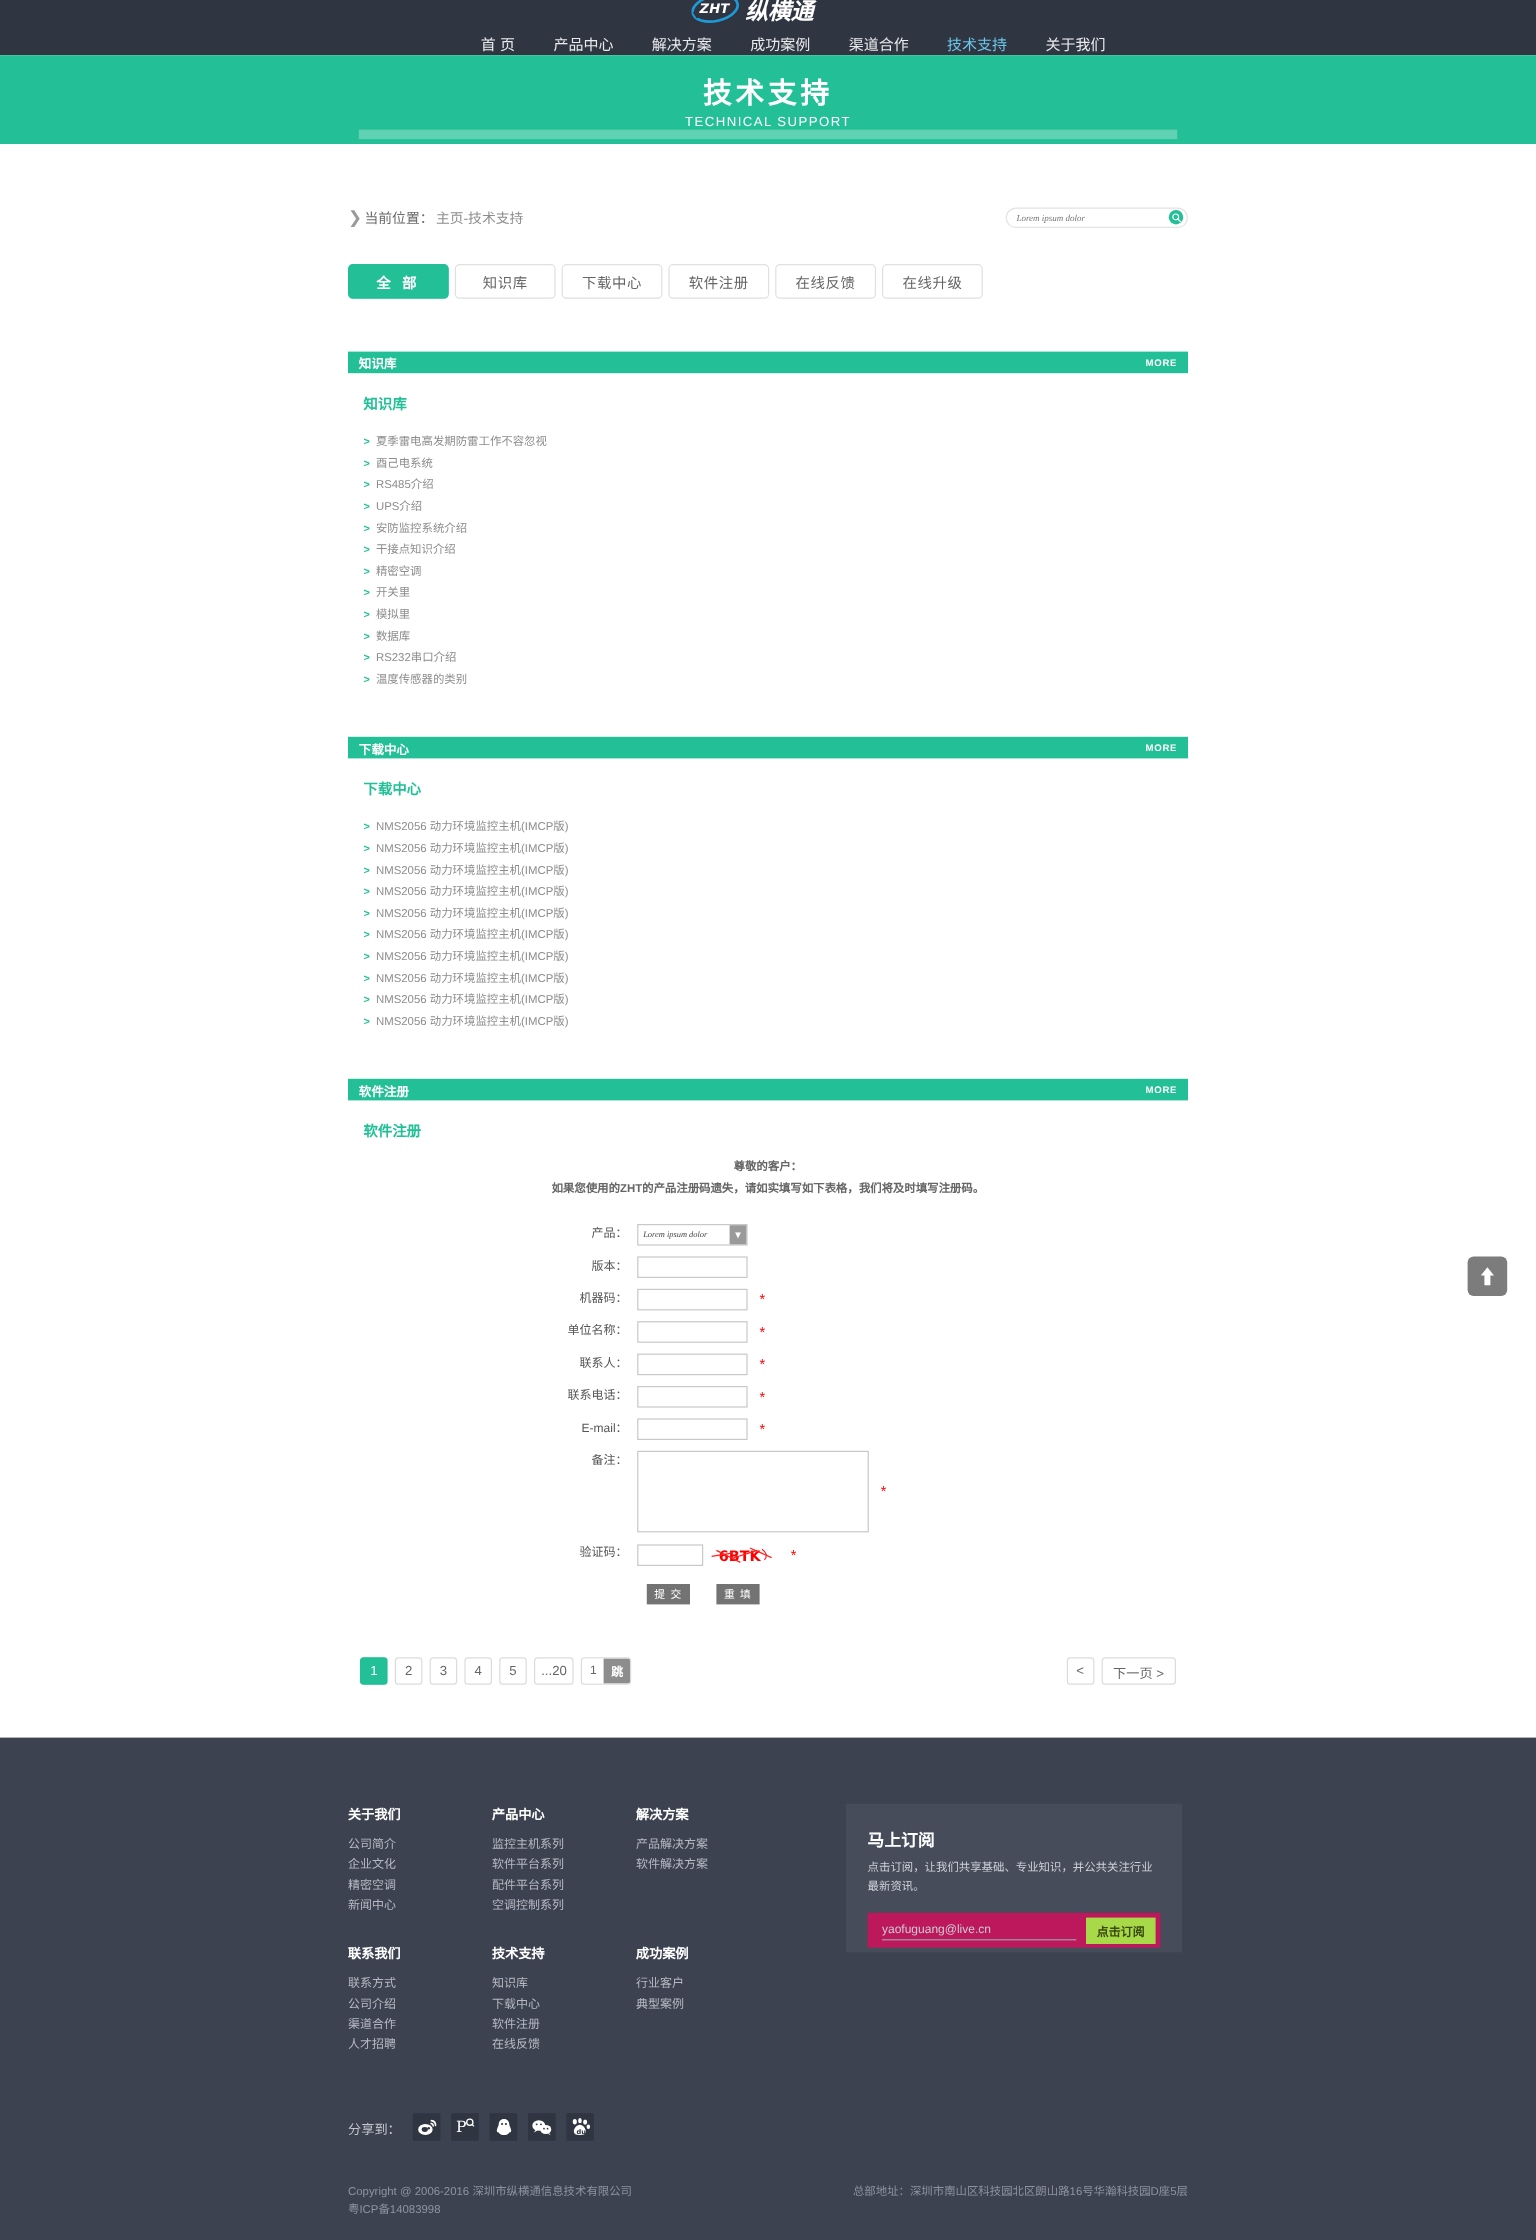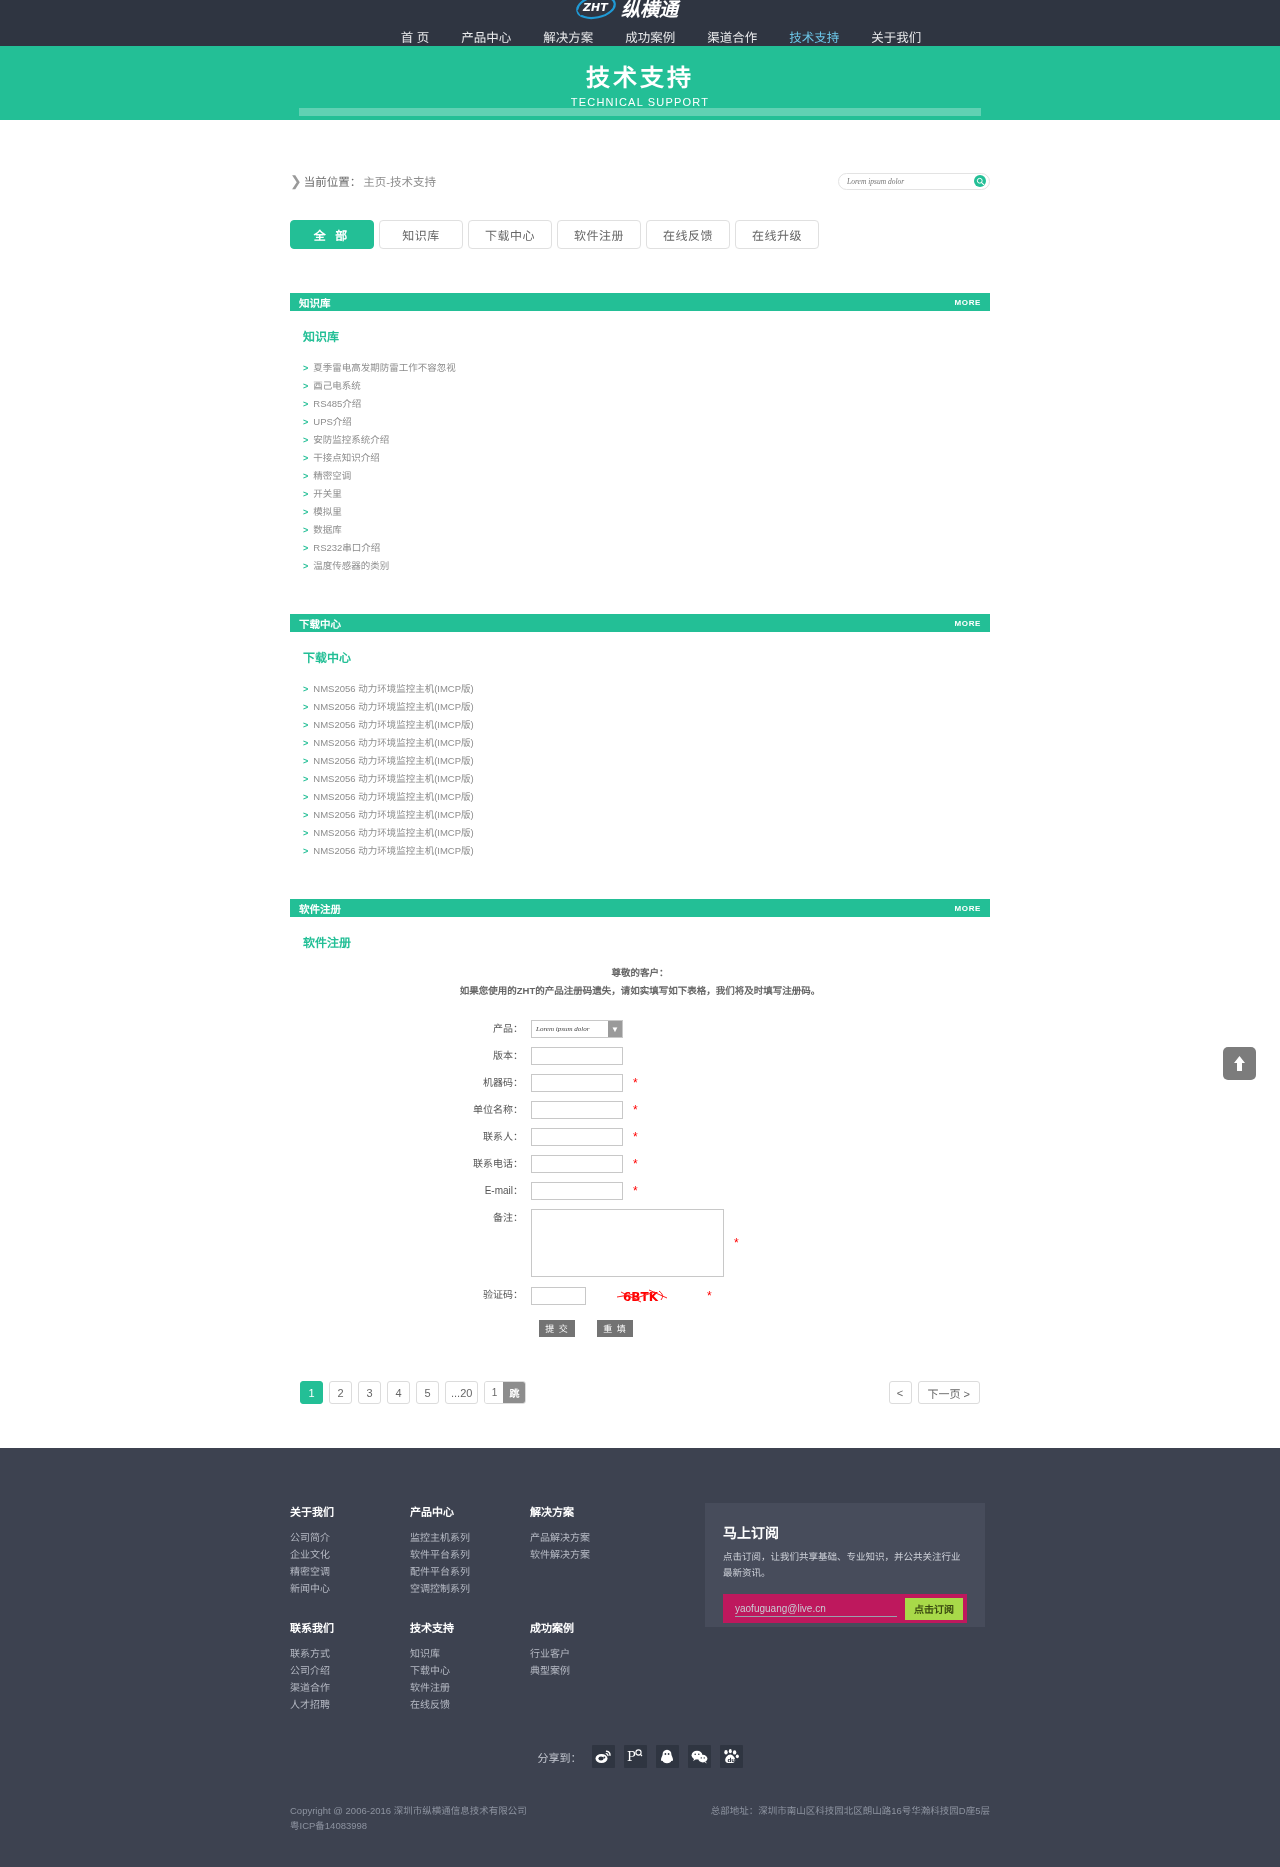--- a/index.html
+++ b/index.html
@@ -303,21 +303,21 @@
     resize: none;
     font-family: "Liberation Sans", sans-serif;
   }
   .req {
     color: #ff0000;
     font-size: 12px;
     margin-left: 10px;
     line-height: 18px;
   }
   .req-ta { line-height: 68px; }
-  .captcha-row { display: flex; align-items: center; gap: 24px; }
+  .captcha-row { display: flex; align-items: center; }
   .captcha-input {
     width: 55px;
     height: 18px;
     border: 1px solid #c8c8c8;
     outline: none;
     background: #fff;
   }
   .captcha-img {
     width: 58px;
     height: 20px;
@@ -502,23 +502,23 @@
     border: none;
     font-size: 10px;
     font-weight: bold;
     height: 22px;
     padding: 0 9px;
     cursor: pointer;
     font-family: "Liberation Sans", sans-serif;
   }
   .share-row {
     width: 700px;
-    margin: 10px auto 0 auto;
-    display: flex;
-    justify-content: center;
+    margin: 26px auto 0 auto;
+    display: flex;
+    justify-content: flex-start;
     align-items: center;
     padding-right: 0px;
   }
   .share-label {
     color: #c2c6cf;
     font-size: 11px;
     margin-right: 10px;
   }
   .share-icons { display: flex; gap: 9px; }
   .share-icon {

